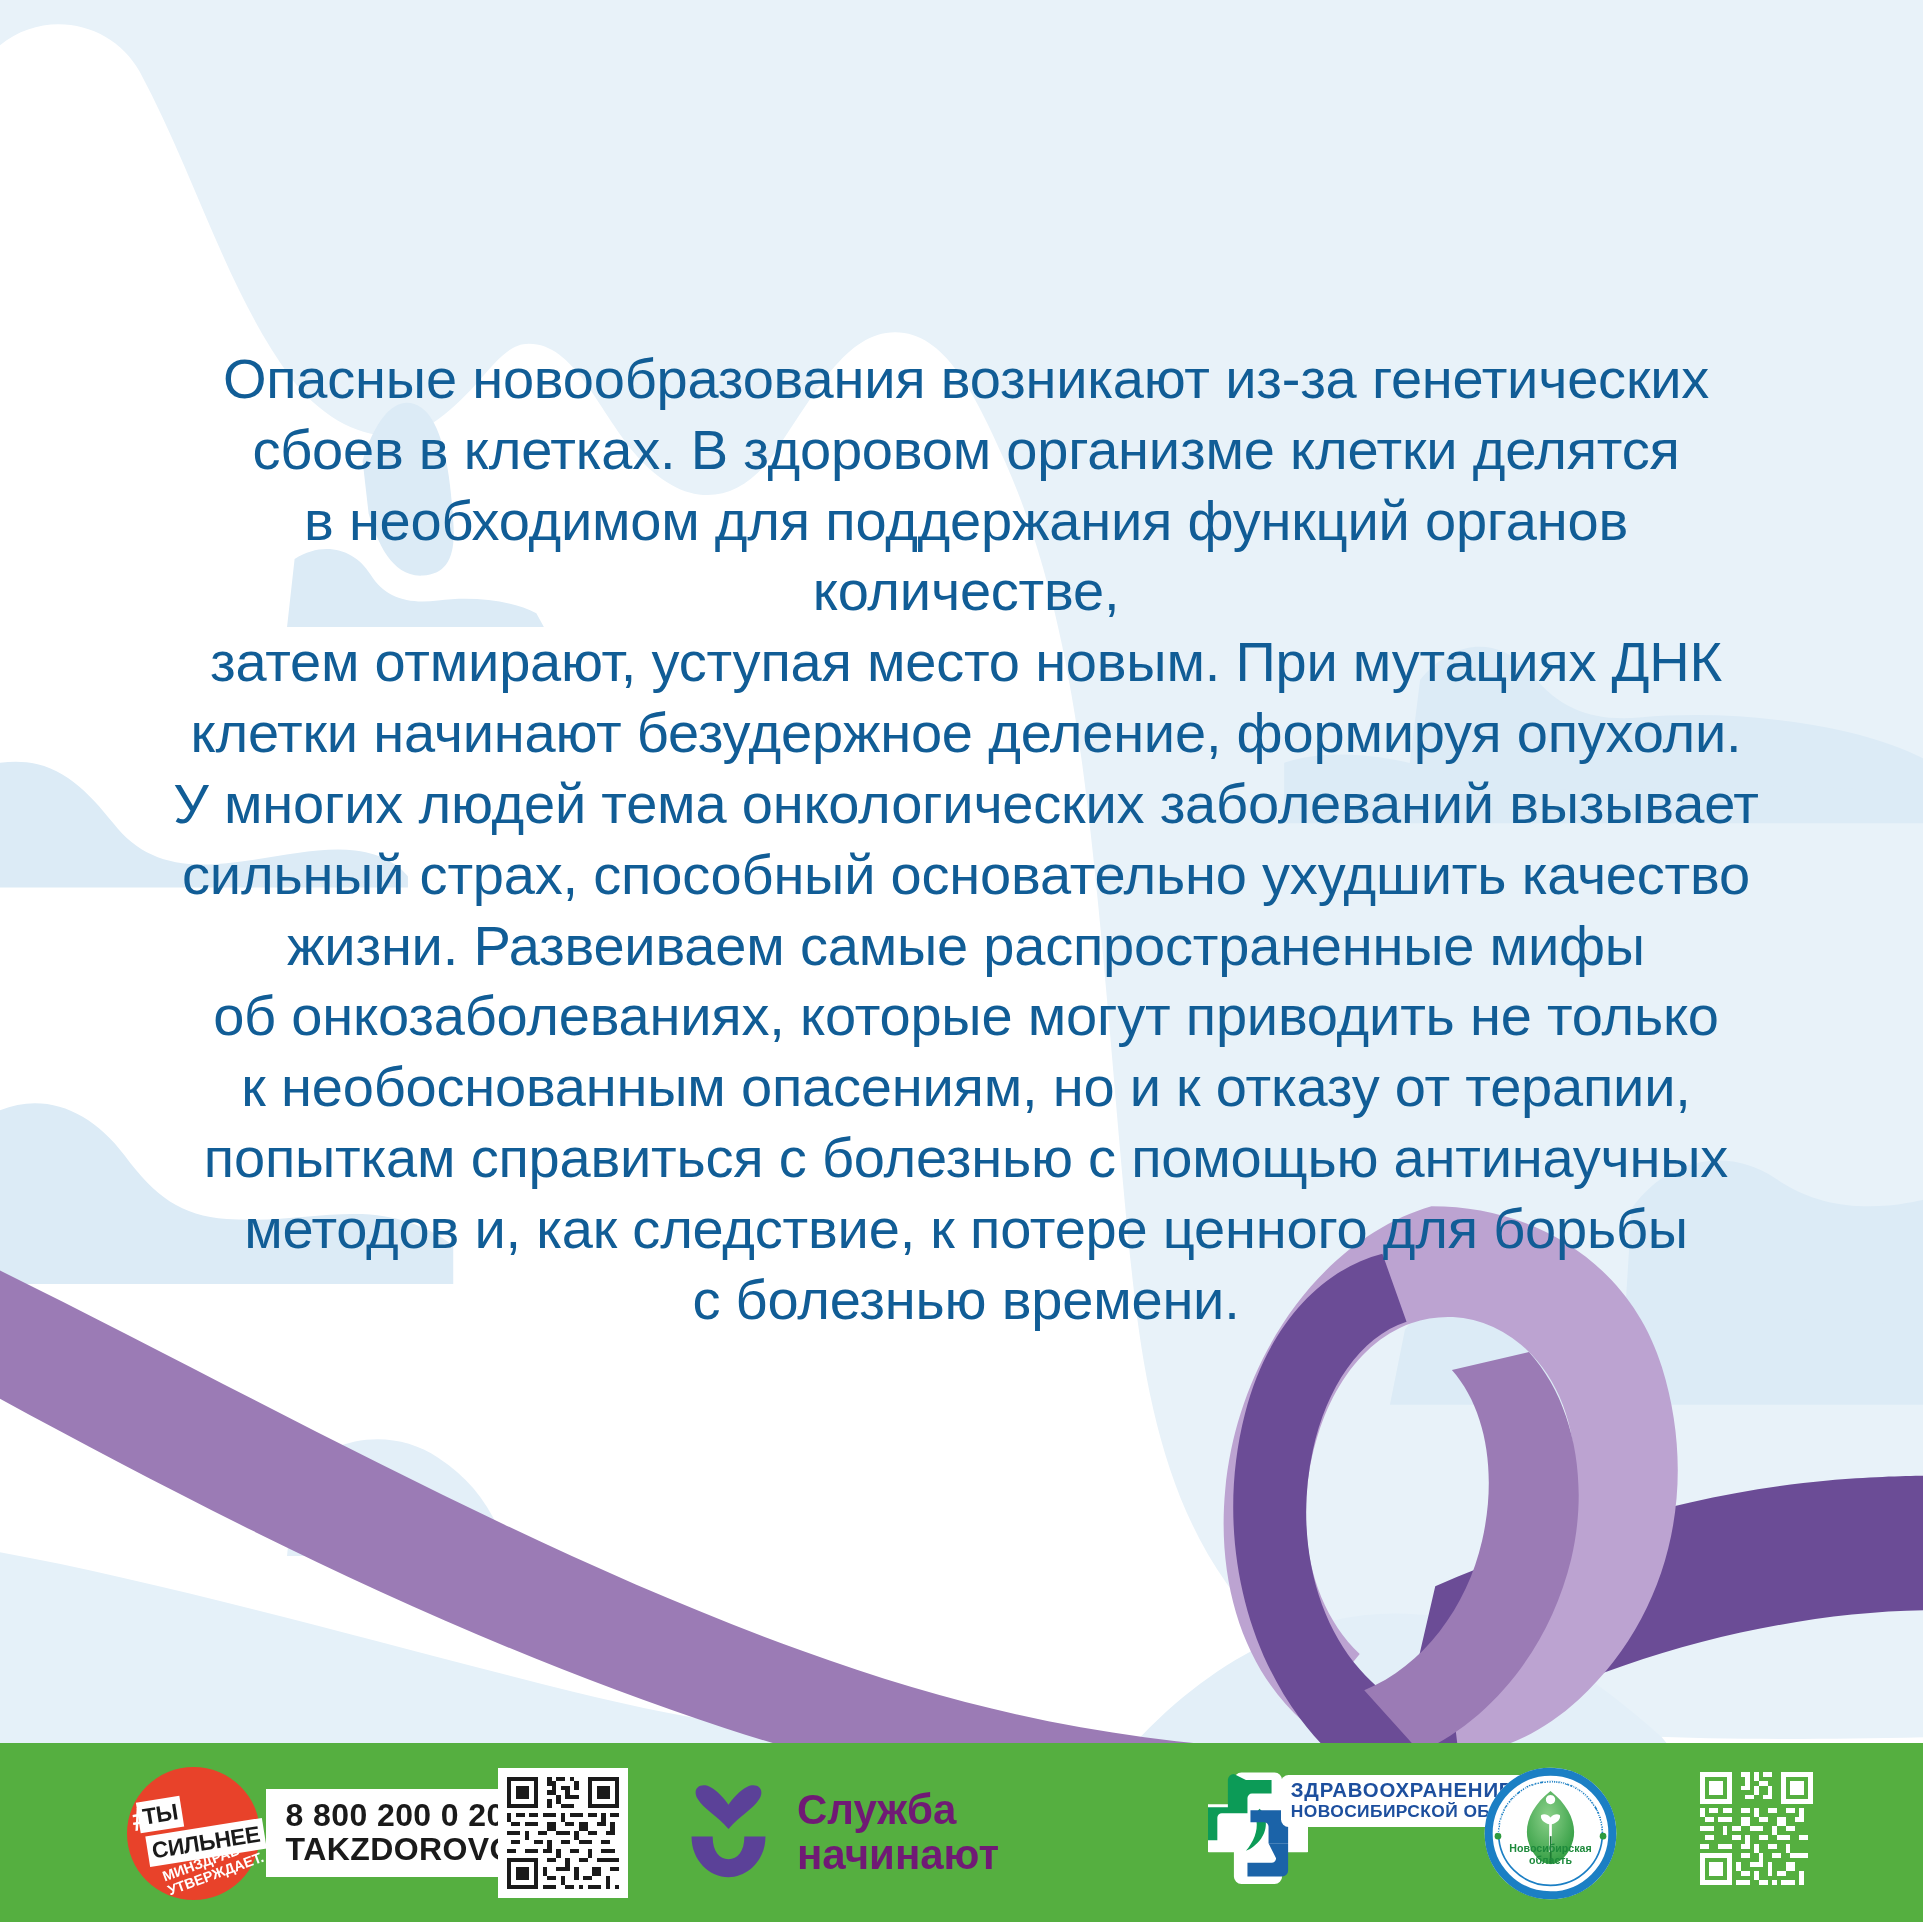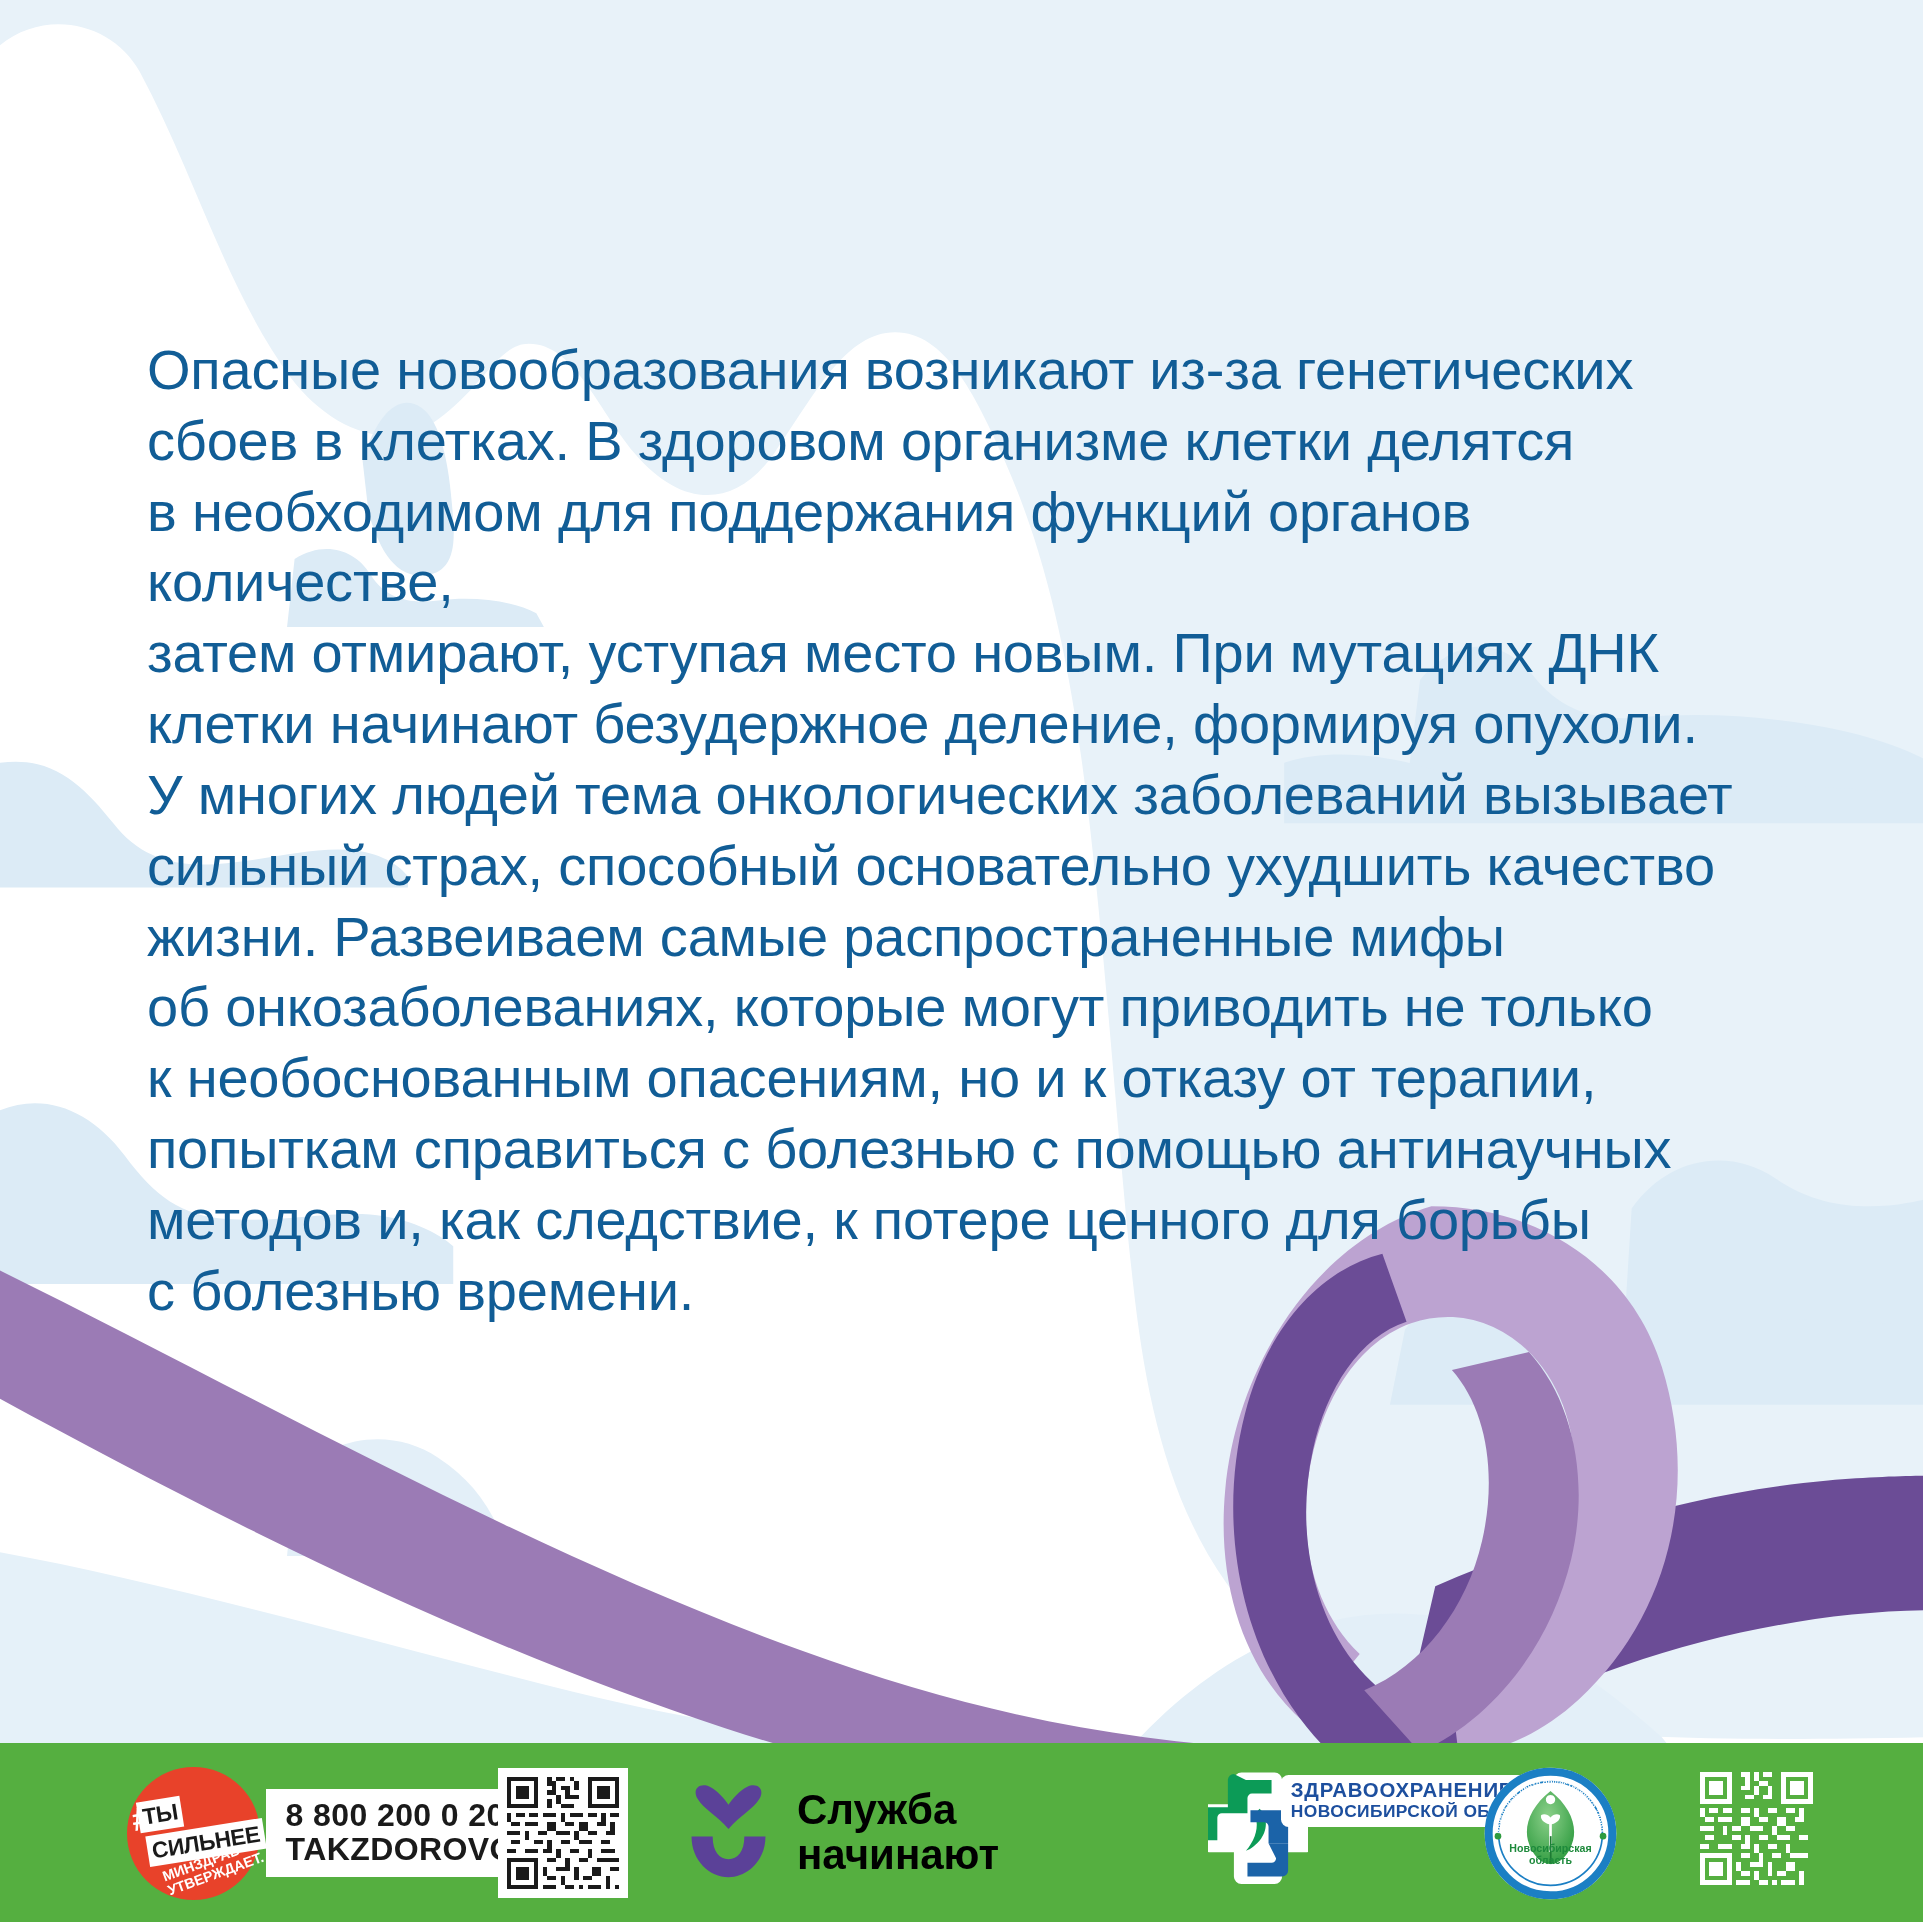--- a/index.html
+++ b/index.html
@@ -20,27 +20,28 @@
   .bg-layer{position:absolute;inset:0;width:100%;height:100%;}
   
   .copy{
     position:absolute;
     left:143px;
     top:331px;
     width:1646px;
     z-index:6;
   }
   .copy p{
-    margin:4px;
+    margin:13px;
     color:#115D96;
     font-size:56px;
     line-height:1.265;
     letter-spacing:-0.2px;
     white-space:pre-line;
     font-weight:400;
+    text-align:center;
   }
   
   .footer{
     position:absolute;
     left:0;right:0;bottom:0;
     height:180px;
     background:#55AF40;
     z-index:20;
     display:flex;
     align-items:center;
@@ -93,21 +94,21 @@
   }
   .plate .ph{font-size:32px;}
   .plate .url{font-size:32px;}
 
   
   .qr{display:block;}
 
   
   .sz{display:flex;align-items:center;gap:27px;}
   .sz .mark{width:83px;height:97px;position:relative;}
-  .sz .txt{color:#000000;font-weight:bold;font-size:42px;line-height:1.07;}
+  .sz .txt{color:#701a75;font-weight:bold;font-size:42px;line-height:1.07;}
 
   
   .nso{position:relative;width:227px;height:125px;}
   .nso .plateTxt{
     position:absolute;left:73px;top:4.5px;
     background:#ffffff;border-radius:7.6px;
     padding:5.3px 9.8px 6.8px 9.8px;
     color:#1D4F9E;font-weight:bold;
     line-height:1.05;text-align:left;
     white-space:nowrap;

